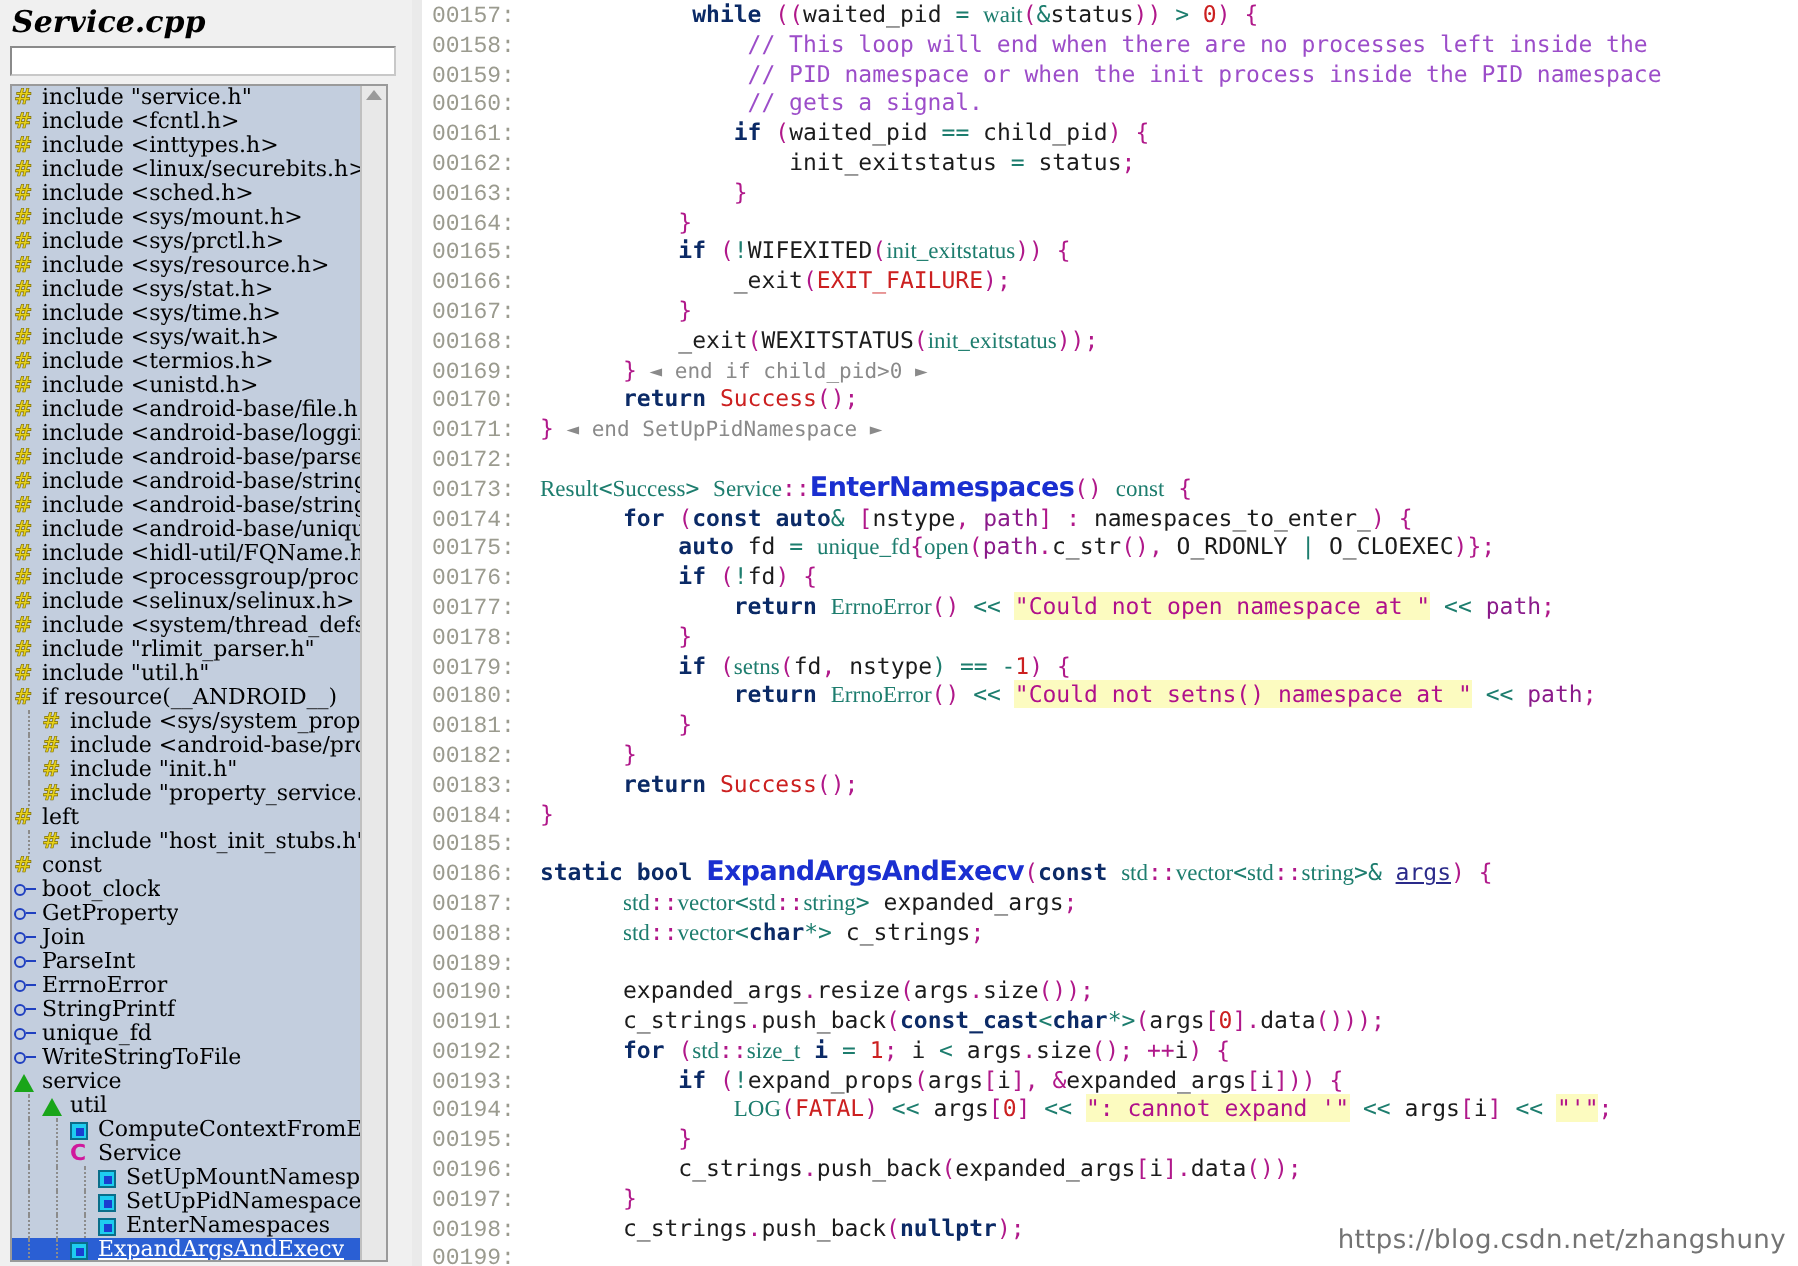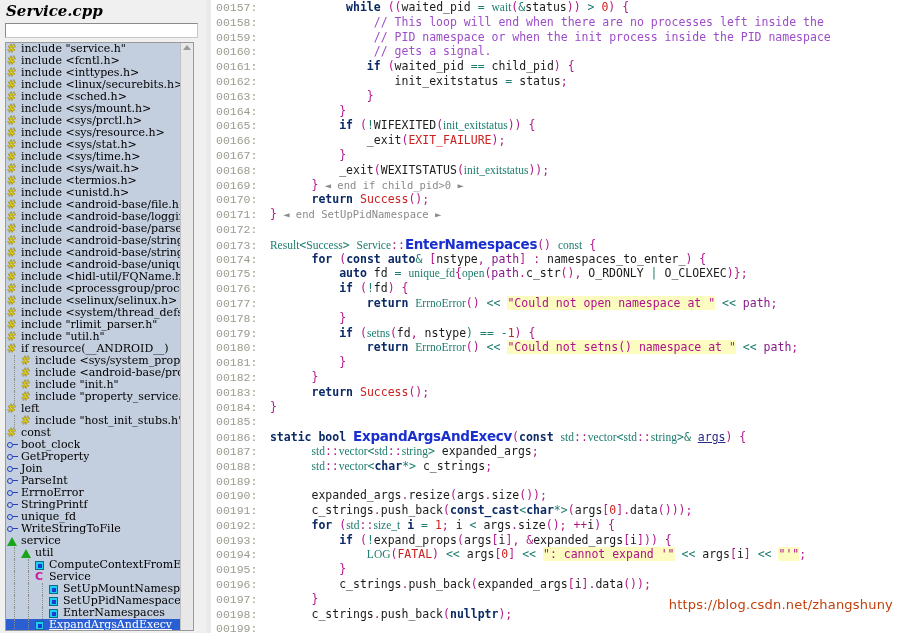--- a/index.html
+++ b/index.html
@@ -262,24 +262,24 @@
   .id   { color: #1b1b1b; }
   .param{ color: #8a1a8a; }
   .param-u { color: #2a2a8a; text-decoration: underline; }
   .fold { color: #8a8a8a; font-size: 10.5px; }
   .const { color: #cc2020; }
   .macro { color: #1d1d1d; }
 
   #watermark {
     position: absolute;
     right: 6px;
-    bottom: 21px;
+    bottom: 5px;
     font-family: "DejaVu Sans", sans-serif;
     font-size: 13px;
-    color: #c2410c;
+    color: #737373;
     letter-spacing: 0.2px;
     pointer-events: none;
     user-select: none;
   }
 </style>
 </head>
 <body>
 
 <div id="app">
 

